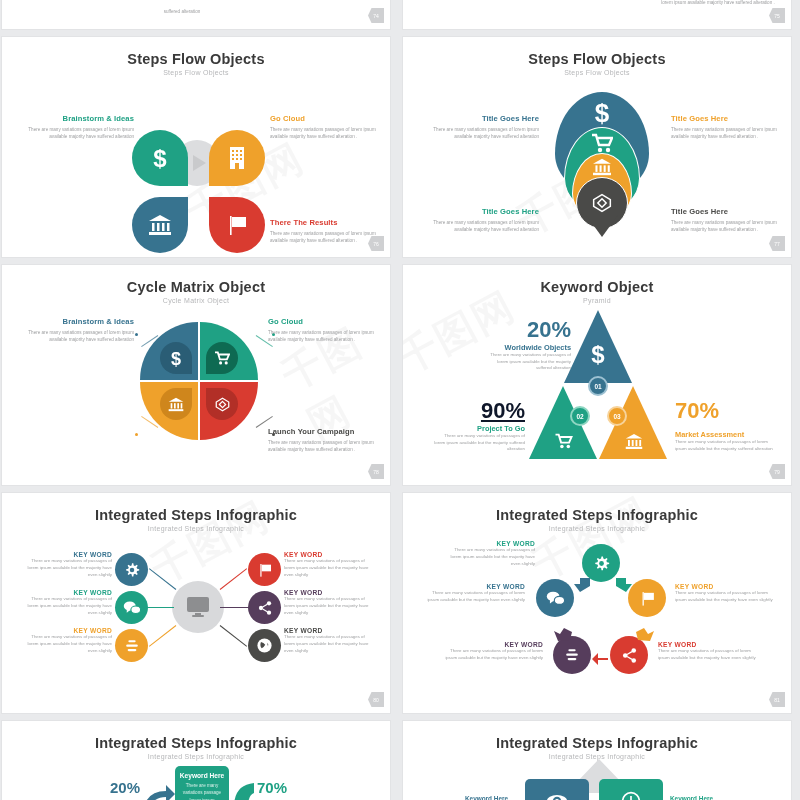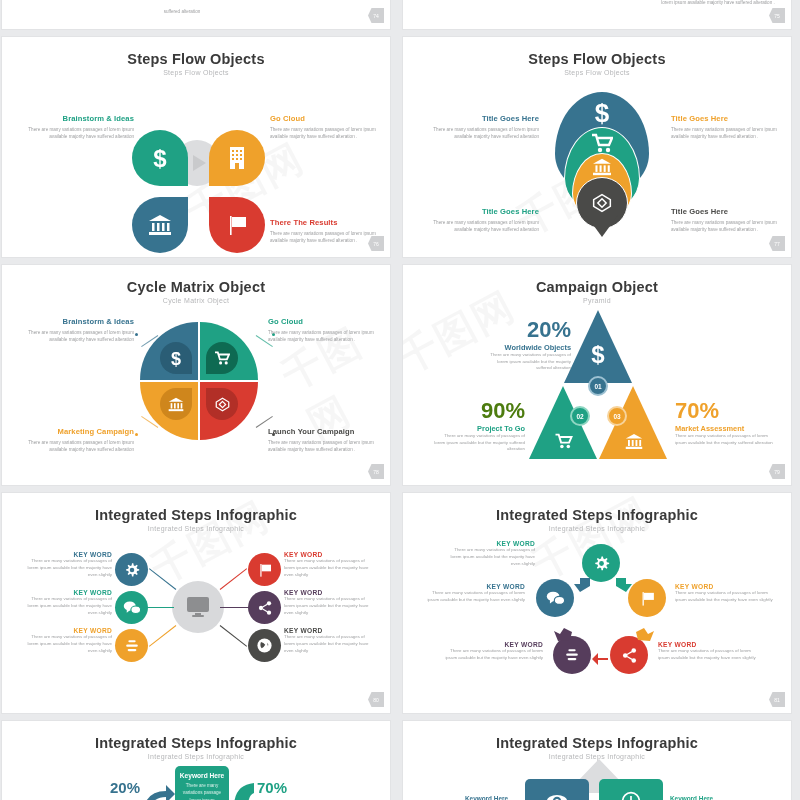--- a/index.html
+++ b/index.html
@@ -242,35 +242,31 @@
     <div class="dot" style="left:270px;top:168px;background:#4A4A48;"></div>
 
     <div class="blk ra" style="left:20px;top:53px;">
       <div class="hd" style="color:#37738F;">Brainstorm &amp; Ideas</div>
       <div class="bd">There are many variations  passages of lorem ipsum available   majority have suffered  alteration</div>
     </div>
     <div class="blk la" style="left:266px;top:53px;">
       <div class="hd" style="color:#1FA184;">Go Cloud</div>
       <div class="bd">There are many variations  passages of lorem ipsum available   majority have suffered  alteration .</div>
     </div>
-    <div class="blk ra" style="left:20px;top:163px;">
-      <div class="hd" style="color:#EFA12B;">Marketing Campaign</div>
-      <div class="bd">There are many variations  passages of lorem ipsum available   majority have suffered  alteration</div>
-    </div>
     <div class="blk la" style="left:266px;top:163px;">
       <div class="hd" style="color:#4A4A48;">Launch Your Campaign</div>
       <div class="bd">There are many variations  passages of lorem ipsum available   majority have suffered  alteration .</div>
     </div>
 
     <div class="badge">78</div>
   </div>
 
   <div class="slide right r2">
     <div class="wm" style="left:-10px;top:40px;">千图网</div>
-    <div class="title t1">Campaign Object</div>
+    <div class="title t1">Keyword Object</div>
     <div class="subtitle s1">Pyramid</div>
 
     <svg style="position:absolute;left:124px;top:45px;" width="142" height="150" viewBox="0 0 142 150">
       <polygon points="71,0 105,73 37,73" fill="#37738F"></polygon>
       <polygon points="36,76 70,149 2,149" fill="#1FA184"></polygon>
       <polygon points="106,76 140,149 72,149" fill="#EFA12B"></polygon>
     </svg>
     <div class="icn" style="left:185px;top:77px;width:20px;height:24px;">
       <svg width="18" height="24" viewBox="0 0 18 24">
           <text x="9" y="21" font-size="24" font-family="Liberation Sans, sans-serif" font-weight="bold" text-anchor="middle" fill="#fff">$</text>
@@ -297,27 +293,27 @@
     <div class="numc" style="left:185px;top:111px;width:20px;height:20px;background:#37738F;border:2px solid #9dc1d2;">01</div>
     <div class="numc" style="left:167px;top:141px;width:20px;height:20px;background:#1FA184;border:2px solid #8fd6c2;">02</div>
     <div class="numc" style="left:204px;top:141px;width:20px;height:20px;background:#EFA12B;border:2px solid #f7d39a;">03</div>
 
     <div style="position:absolute;left:78px;top:54px;width:90px;text-align:right;">
       <div class="pct" style="font-size:22px;color:#37738F;">20%</div>
       <div class="lbl" style="color:#37738F;margin-top:2px;">Worldwide Objects</div>
       <div class="micro">There are many variations  of passages of lorem ipsum available but the majority suffered  alteration</div>
     </div>
     <div style="position:absolute;left:30px;top:135px;width:92px;text-align:right;">
-      <div class="pct" style="font-size:22px;color:#4d7c0f;">90%</div>
+      <div class="pct" style="font-size:22px;color:#0f172a;text-decoration:underline;">90%</div>
       <div class="lbl" style="color:#1FA184;margin-top:2px;">Project To Go</div>
       <div class="micro">There are many variations  of passages of lorem ipsum available but the majority suffered  alteration</div>
     </div>
     <div style="position:absolute;left:272px;top:135px;width:98px;text-align:left;">
       <div class="pct" style="font-size:22px;color:#EFA12B;">70%</div>
-      <div class="lbl" style="color:#EFA12B;margin-top:2px;">Market Assessment</div>
+      <div class="lbl" style="color:#EFA12B;margin-top:8px;">Market Assessment</div>
       <div class="micro">There are many variations  of passages of lorem ipsum available but the majority suffered  alteration</div>
     </div>
 
     <div class="badge">79</div>
   </div>
 
   <div class="slide left r3">
     <div class="wm" style="left:145px;top:22px;">千图网</div>
     <div class="title t1">Integrated Steps Infographic</div>
     <div class="subtitle s1">Integrated Steps Infographic</div>

